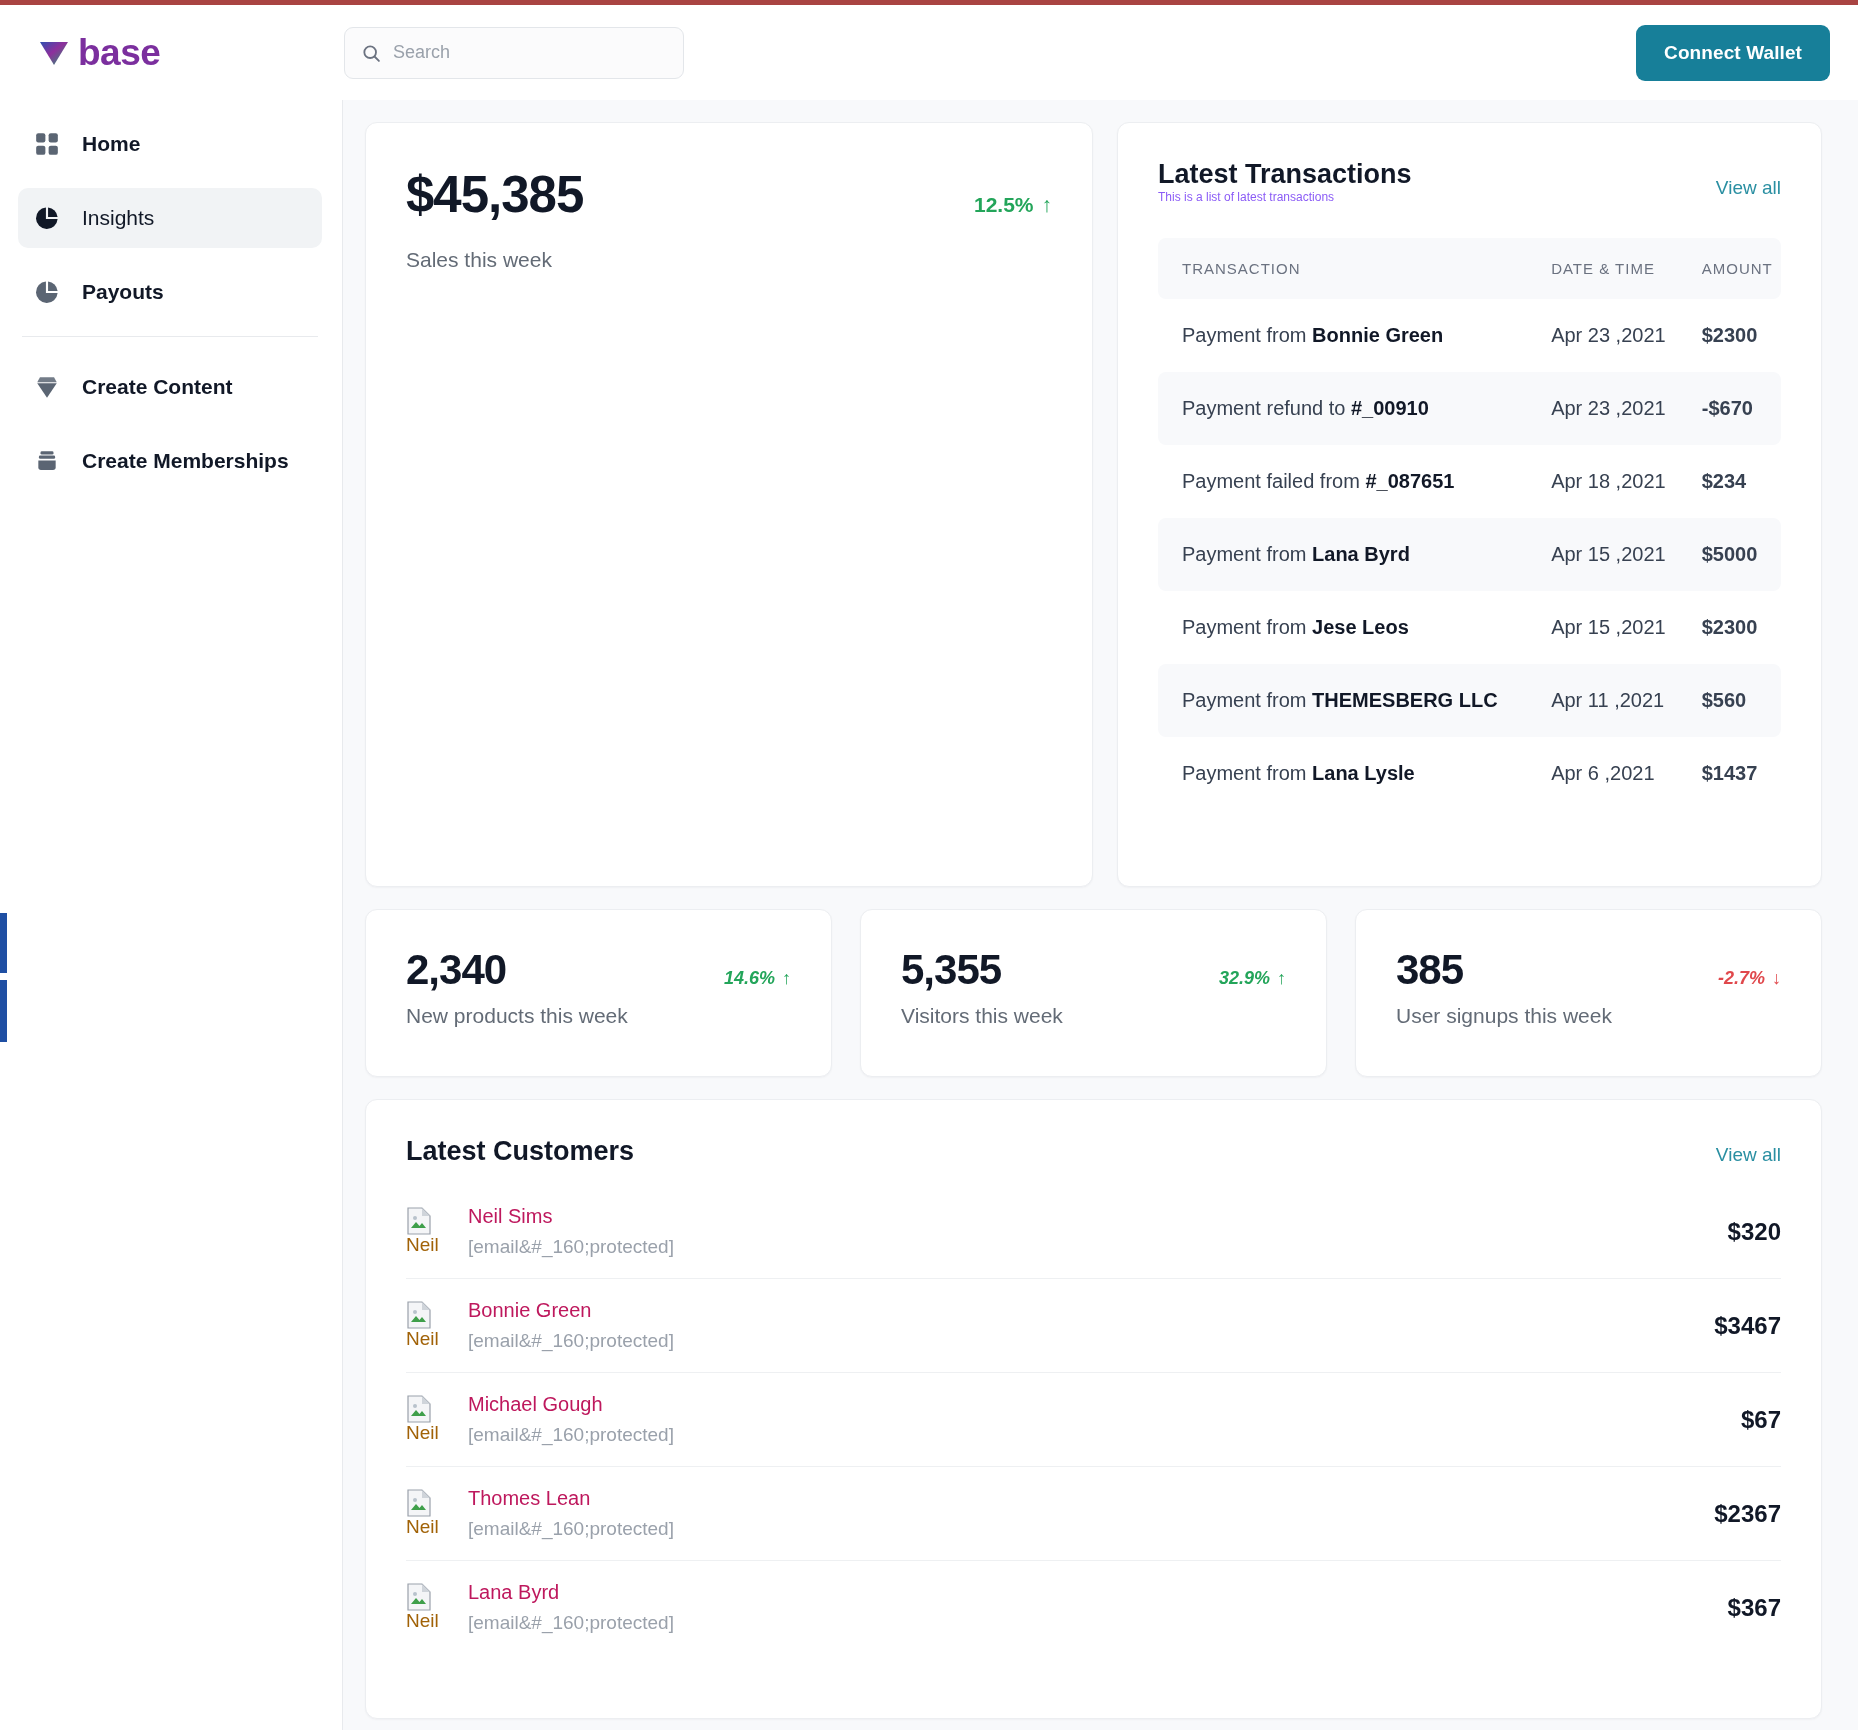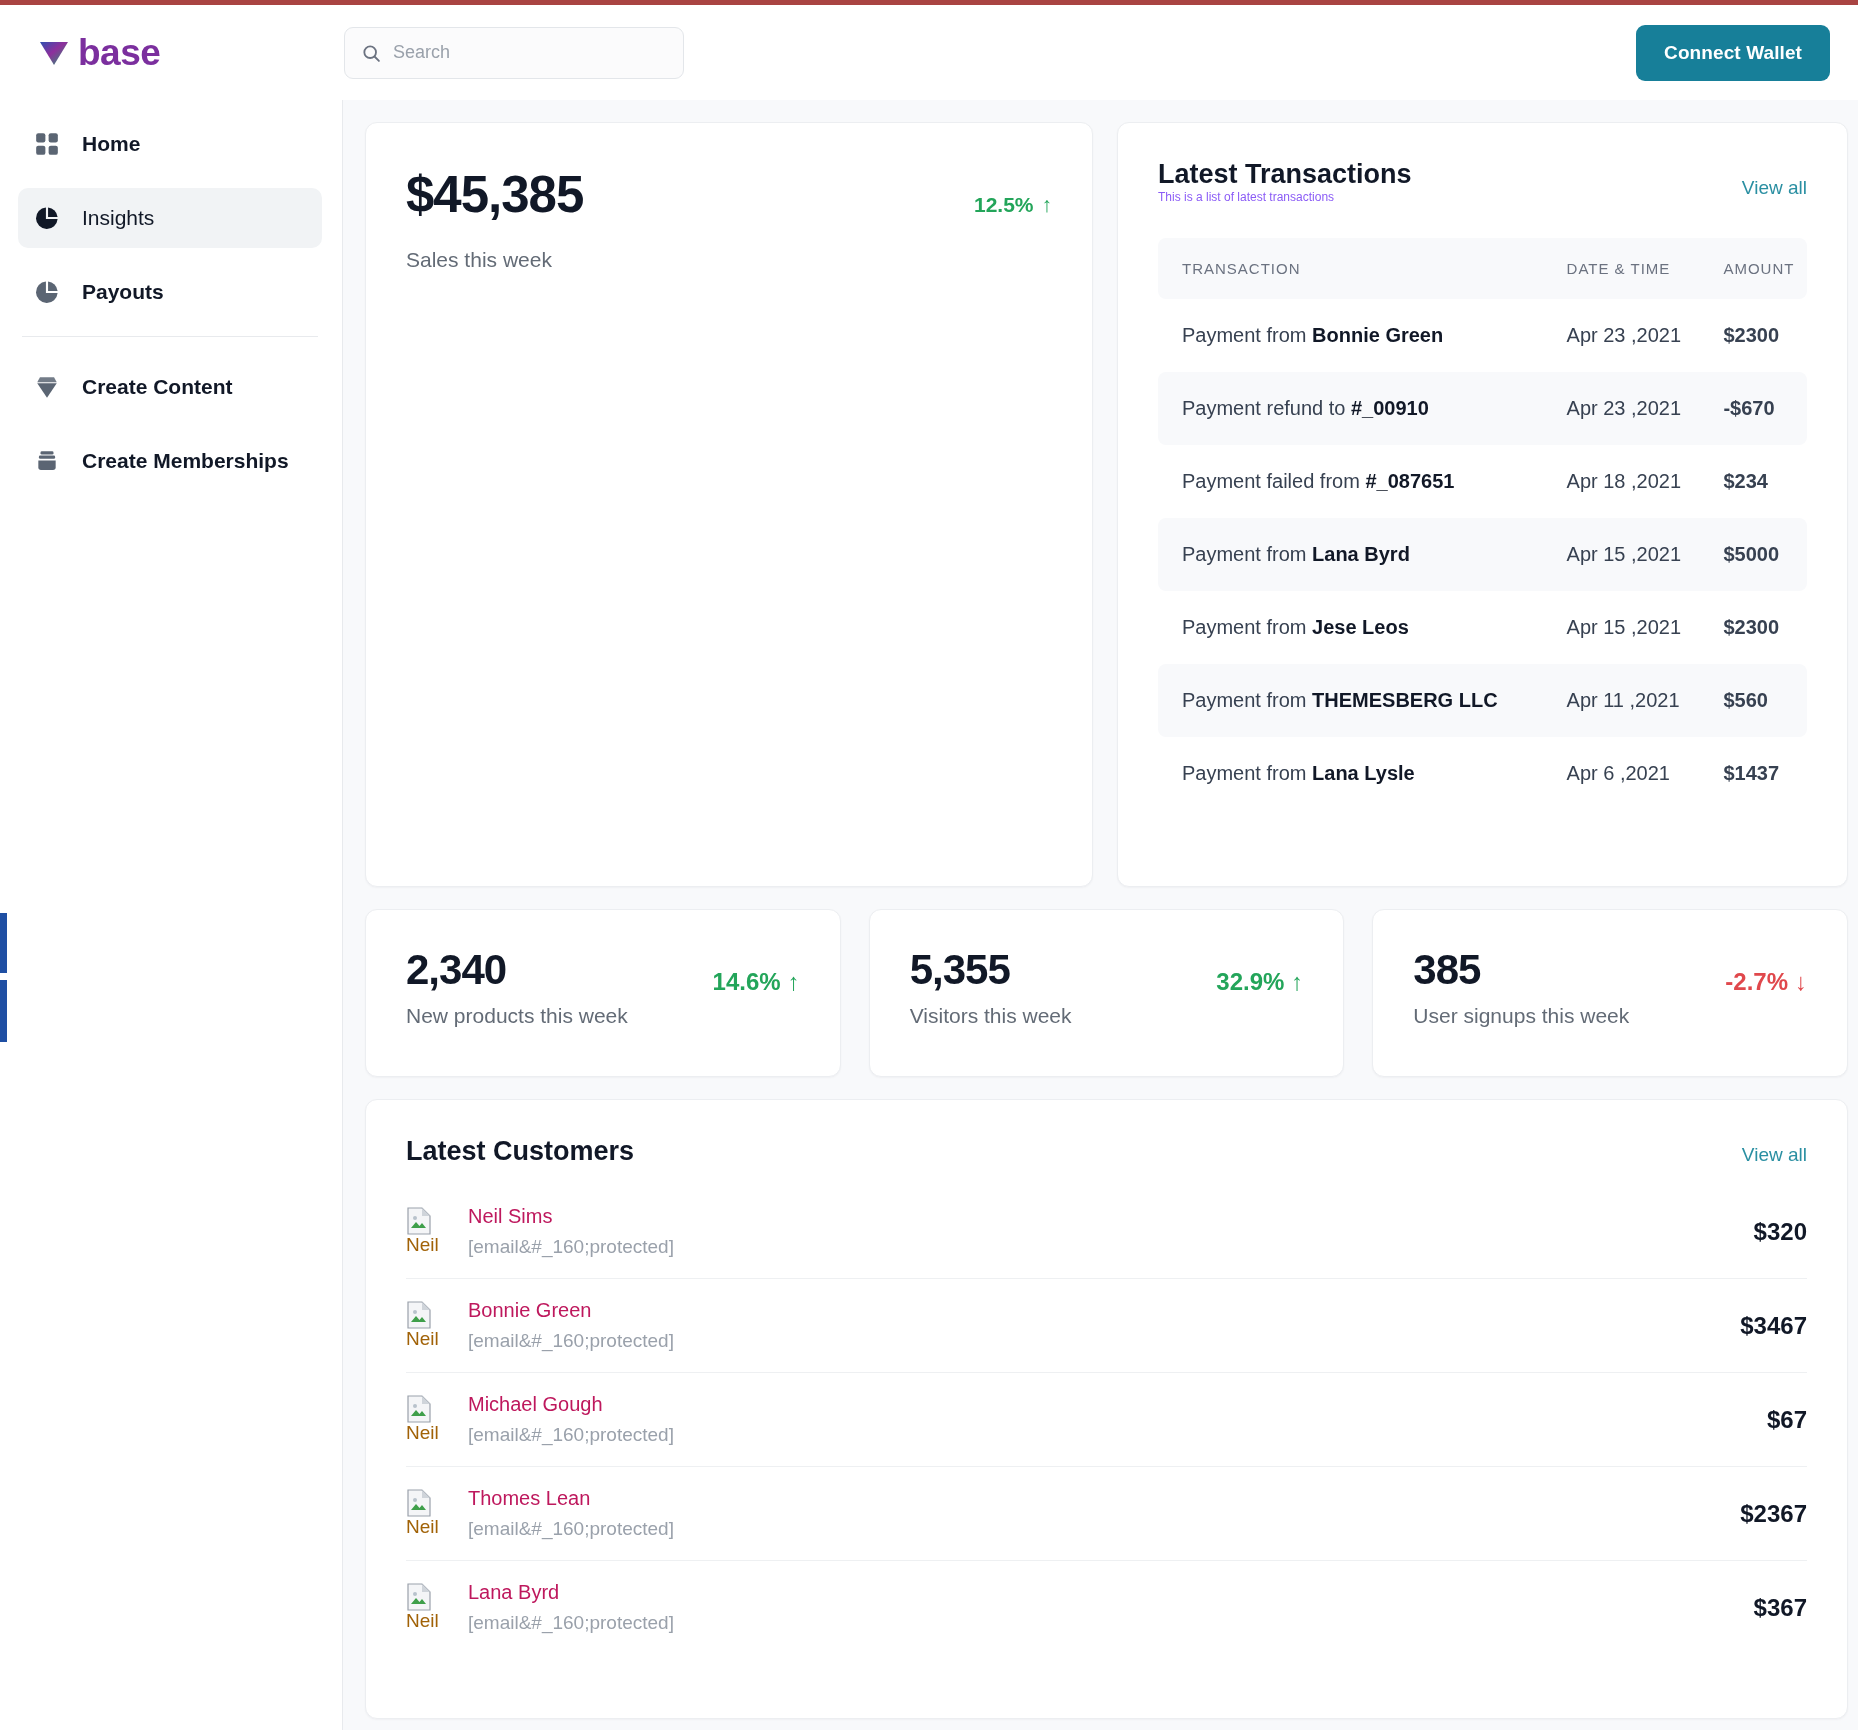--- a/index.html
+++ b/index.html
@@ -55,21 +55,21 @@
     cursor: pointer; margin-bottom: 14px;
   }
   .nav-item.active { background: #f1f3f5; }
   .nav-icon { width: 26px; height: 26px; flex: none; color: #5b6573; }
   .nav-item.active .nav-icon { color: #111827; }
   .nav-label { font-size: 21px; font-weight: bold; color: #111827; }
   .nav-item.active .nav-label { font-weight: normal; color: #111827; }
   .nav-sep { height: 1px; background: #e8eaed; margin: 12px 4px 20px 4px; }
 
   .main {
-    flex: 1; background: #f8f9fb; padding: 22px 10px 0 22px;
+    flex: 1; background: #f8f9fb; padding: 22px 36px 0 22px;
     overflow: hidden;
   }
 
   .card {
     background: #ffffff; border: 1px solid #eceef1;
     border-radius: 12px; box-shadow: 0 1px 2px rgba(16,24,40,.04);
   }
 
   
   .row1 { display: flex; gap: 24px; height: 765px; }
@@ -100,21 +100,21 @@
   table.tx tbody tr.alt td:last-child { border-radius: 0 8px 8px 0; }
   .tx-strong { font-weight: bold; color: #111827; }
   .tx-date { color: #8b919b; white-space: nowrap; }
   .tx-amt { font-weight: bold; color: #111827; white-space: nowrap; }
 
   
   .row2 { display: flex; gap: 28px; margin-top: 22px; height: 168px; }
   .stat-card { flex: 1; padding: 36px 40px; display: flex; align-items: flex-start; }
   .stat-figure { font-size: 42px; font-weight: bold; color: #111827; letter-spacing: -1px; }
   .stat-sub { font-size: 21px; color: #636b76; margin-top: 10px; }
-  .stat-delta { margin-left: auto; font-size: 24px; font-weight: bold; display: flex; align-items: center; gap: 7px; padding-top: 22px; }
+  .stat-delta { margin-left: auto; font-size: 18px; font-weight: bold; display: flex; align-items: center; gap: 7px; padding-top: 22px; font-style: italic; }
 
   
   .cust-card { margin-top: 22px; padding: 36px 40px 10px 40px; height: 620px; }
   .cust-top { display: flex; align-items: center; }
   .cust-title { font-size: 27px; font-weight: bold; color: #111827; }
   .cust-row {
     display: flex; align-items: center;
     padding: 20px 0; border-bottom: 1px solid #eef0f2;
   }
   .cust-row:last-child { border-bottom: 0; }

